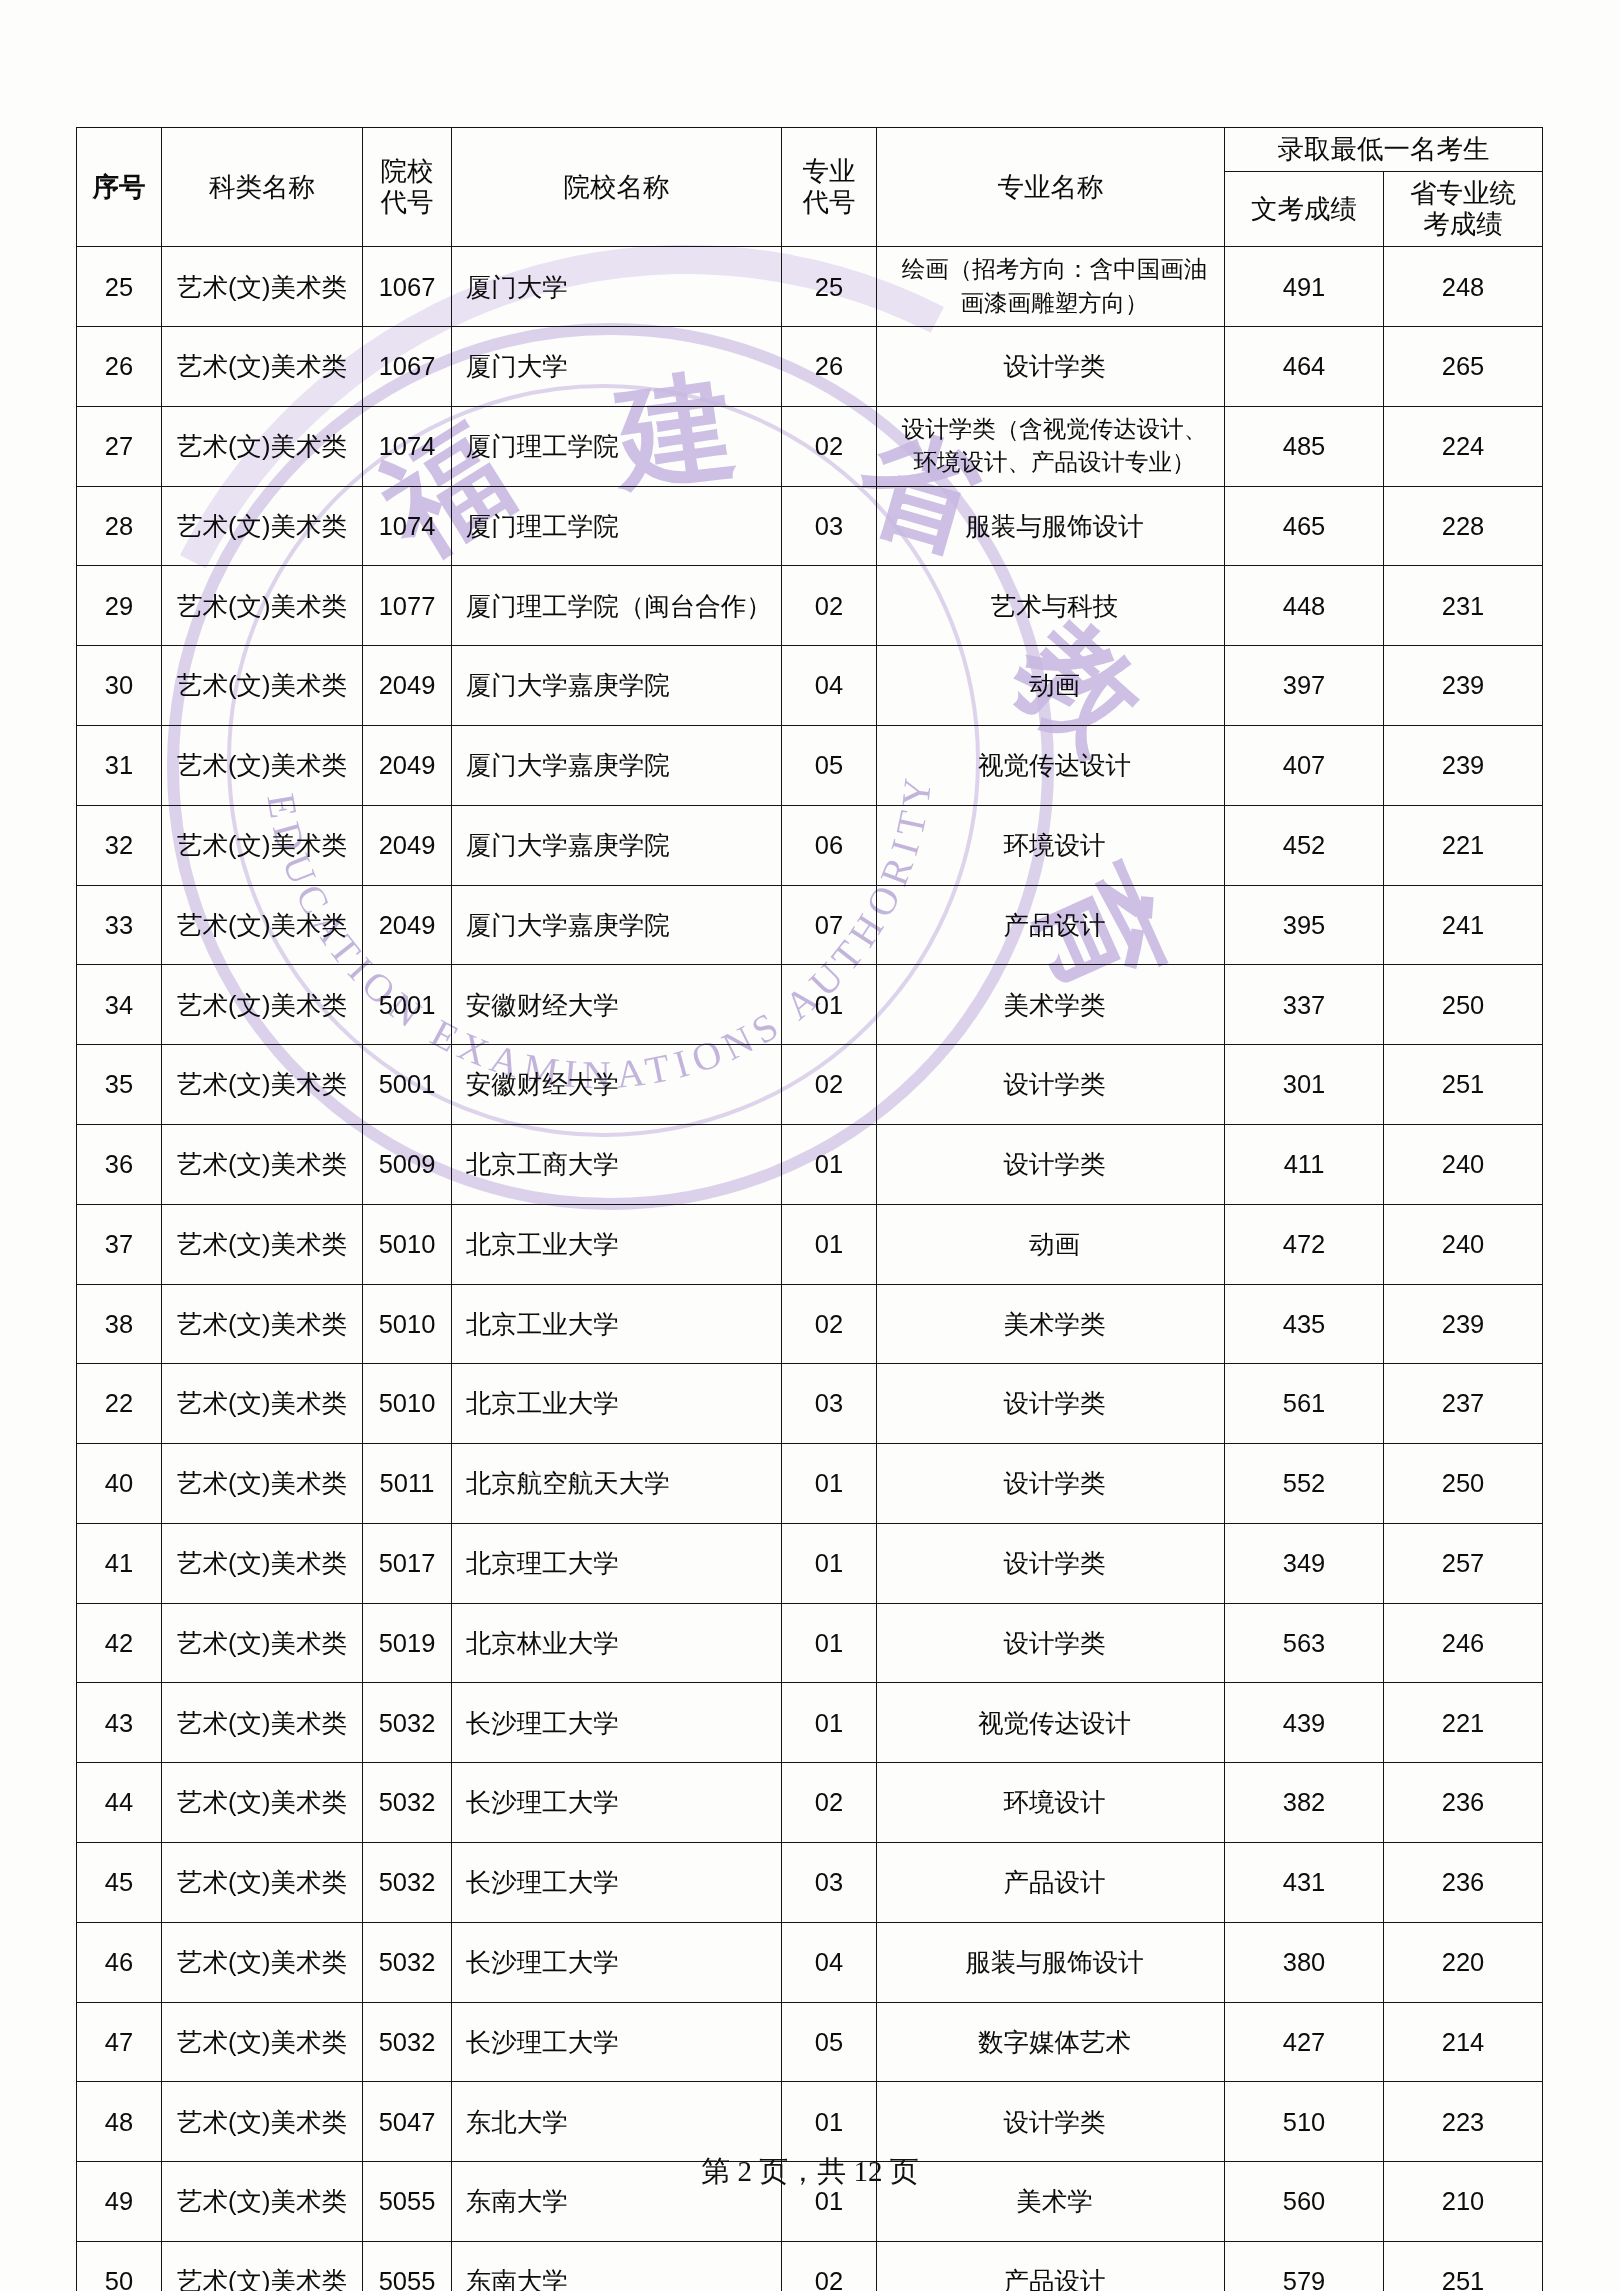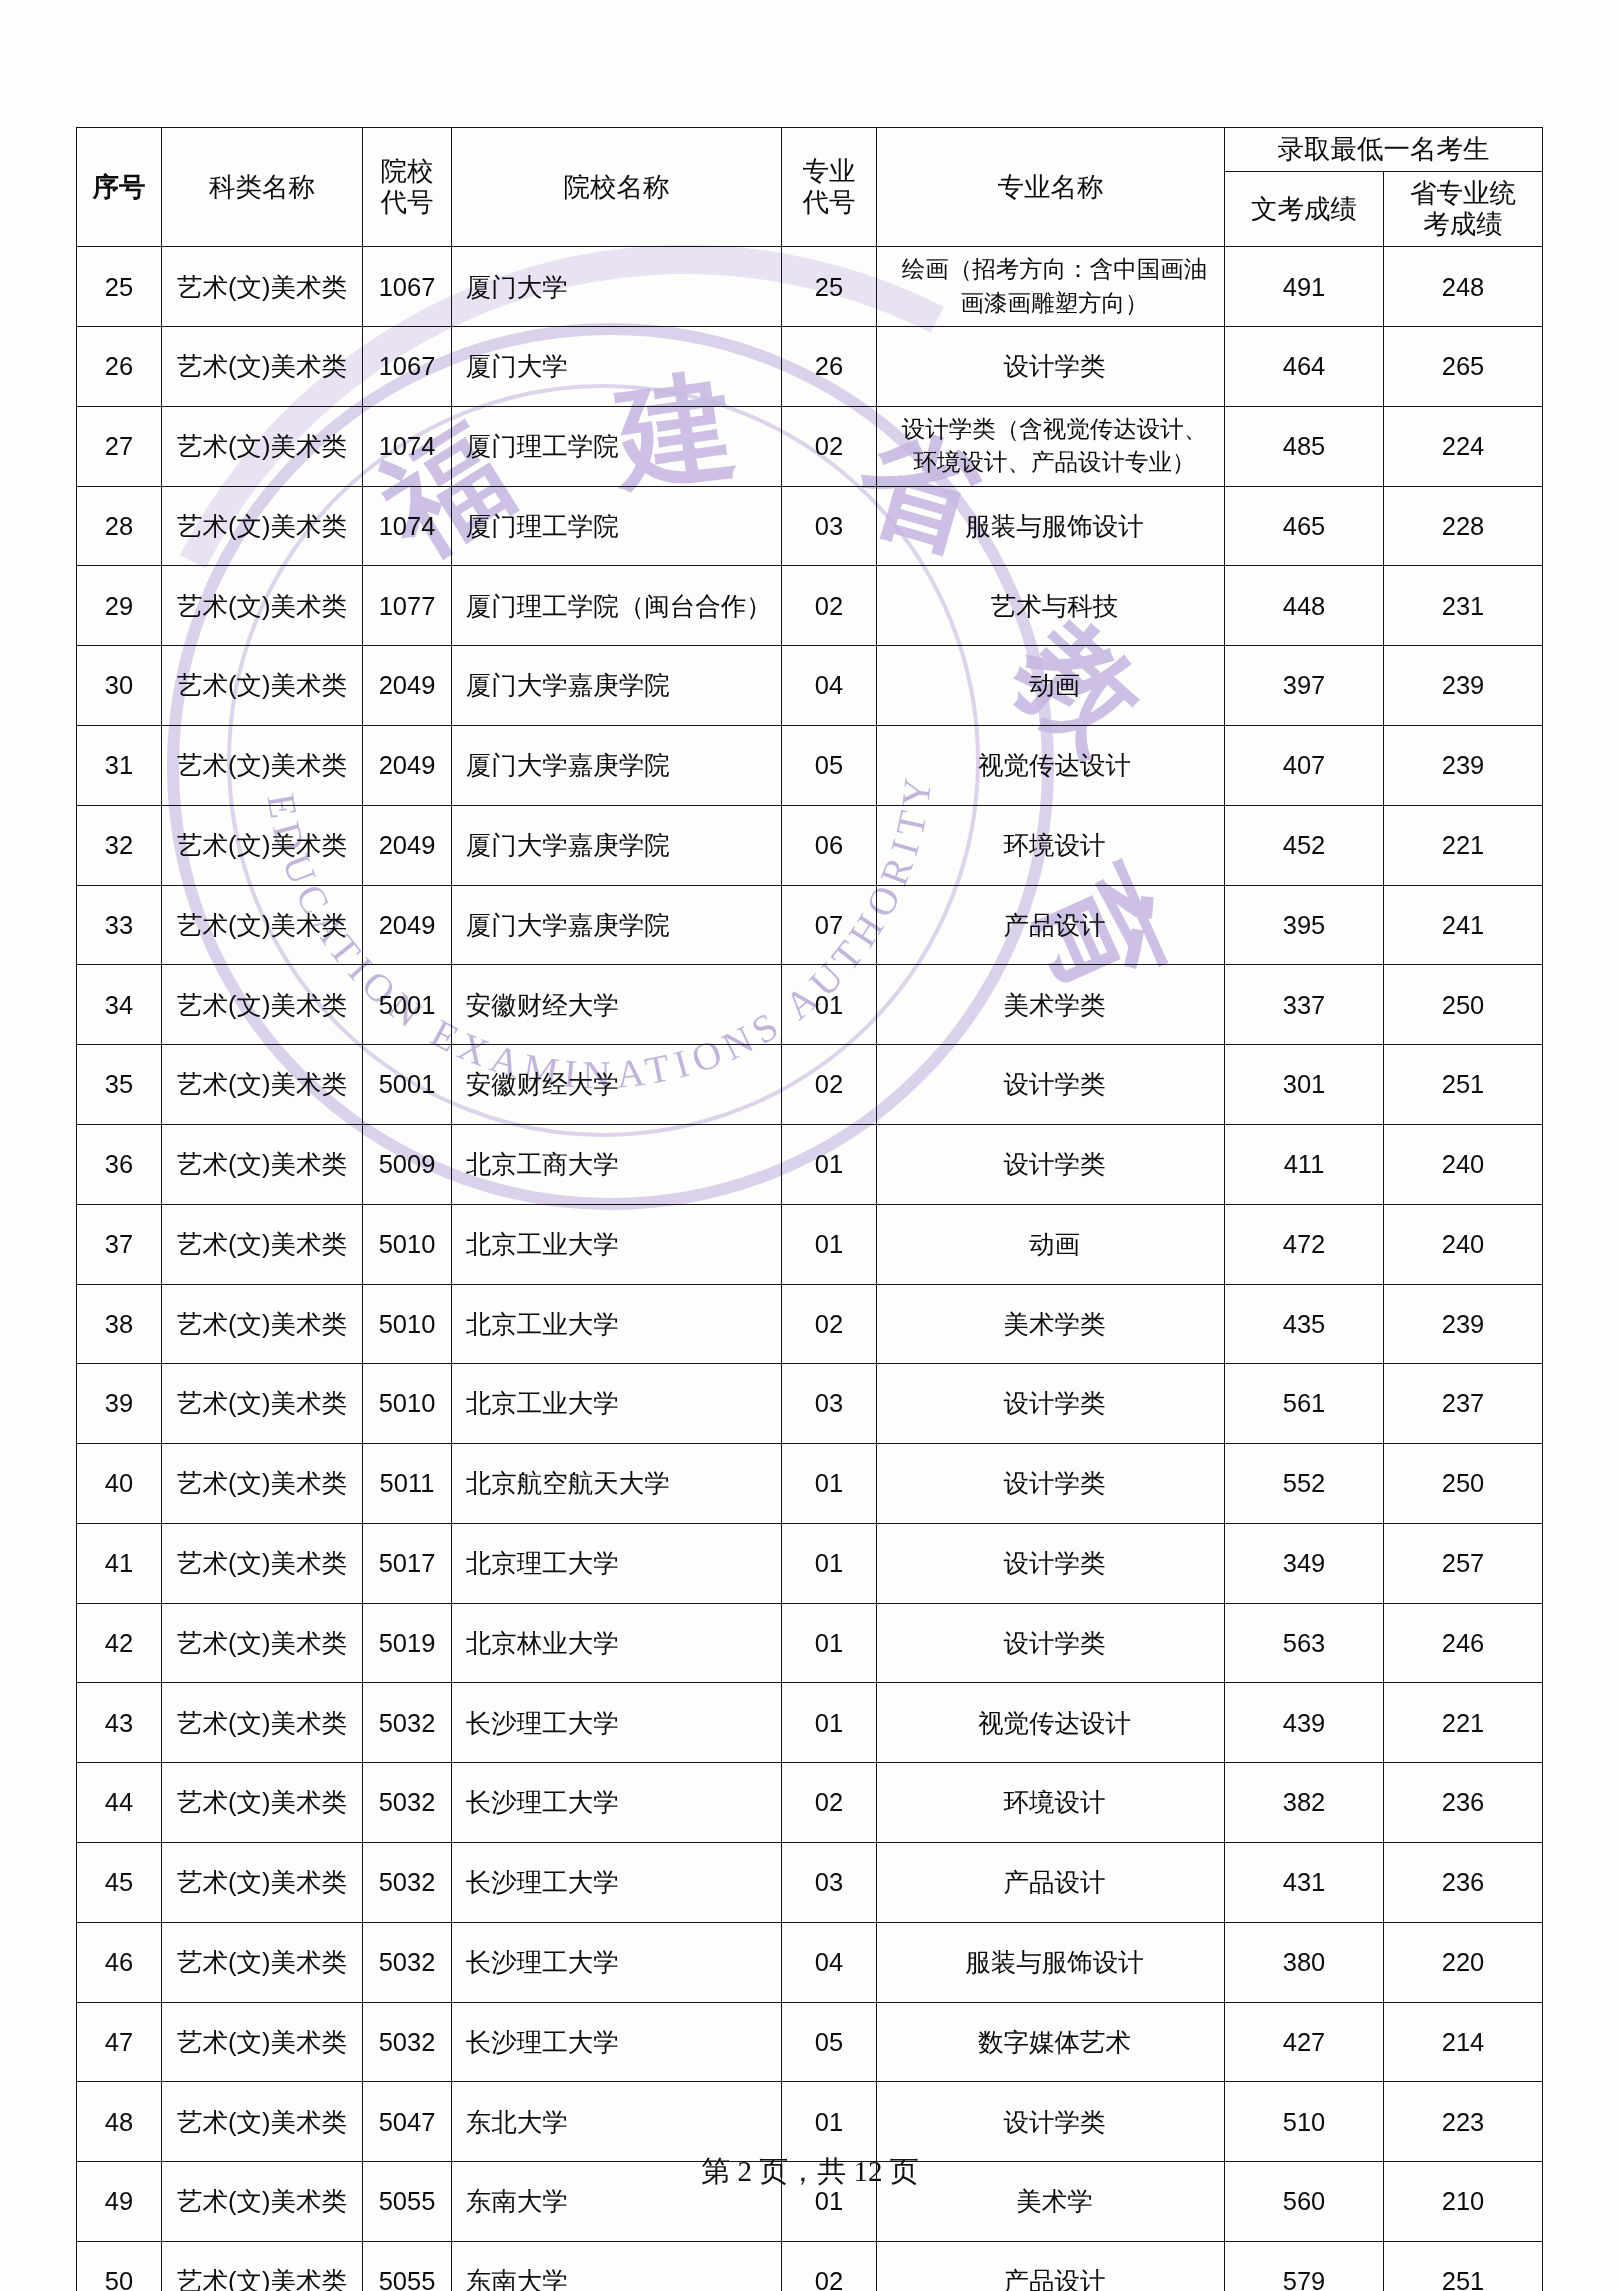--- a/index.html
+++ b/index.html
@@ -338,21 +338,21 @@
             <td class="c-idx">38</td>
             <td class="c-cat">艺术(文)美术类</td>
             <td class="c-code">5010</td>
             <td class="c-school">北京工业大学</td>
             <td class="c-mcode">02</td>
             <td class="c-major">美术学类</td>
             <td class="c-score">435</td>
             <td class="c-score">239</td>
           </tr>
           <tr>
-            <td class="c-idx">39</td>
+            <td class="c-idx">22</td>
             <td class="c-cat">艺术(文)美术类</td>
             <td class="c-code">5010</td>
             <td class="c-school">北京工业大学</td>
             <td class="c-mcode">03</td>
             <td class="c-major">设计学类</td>
             <td class="c-score">561</td>
             <td class="c-score">237</td>
           </tr>
           <tr>
             <td class="c-idx">40</td>

